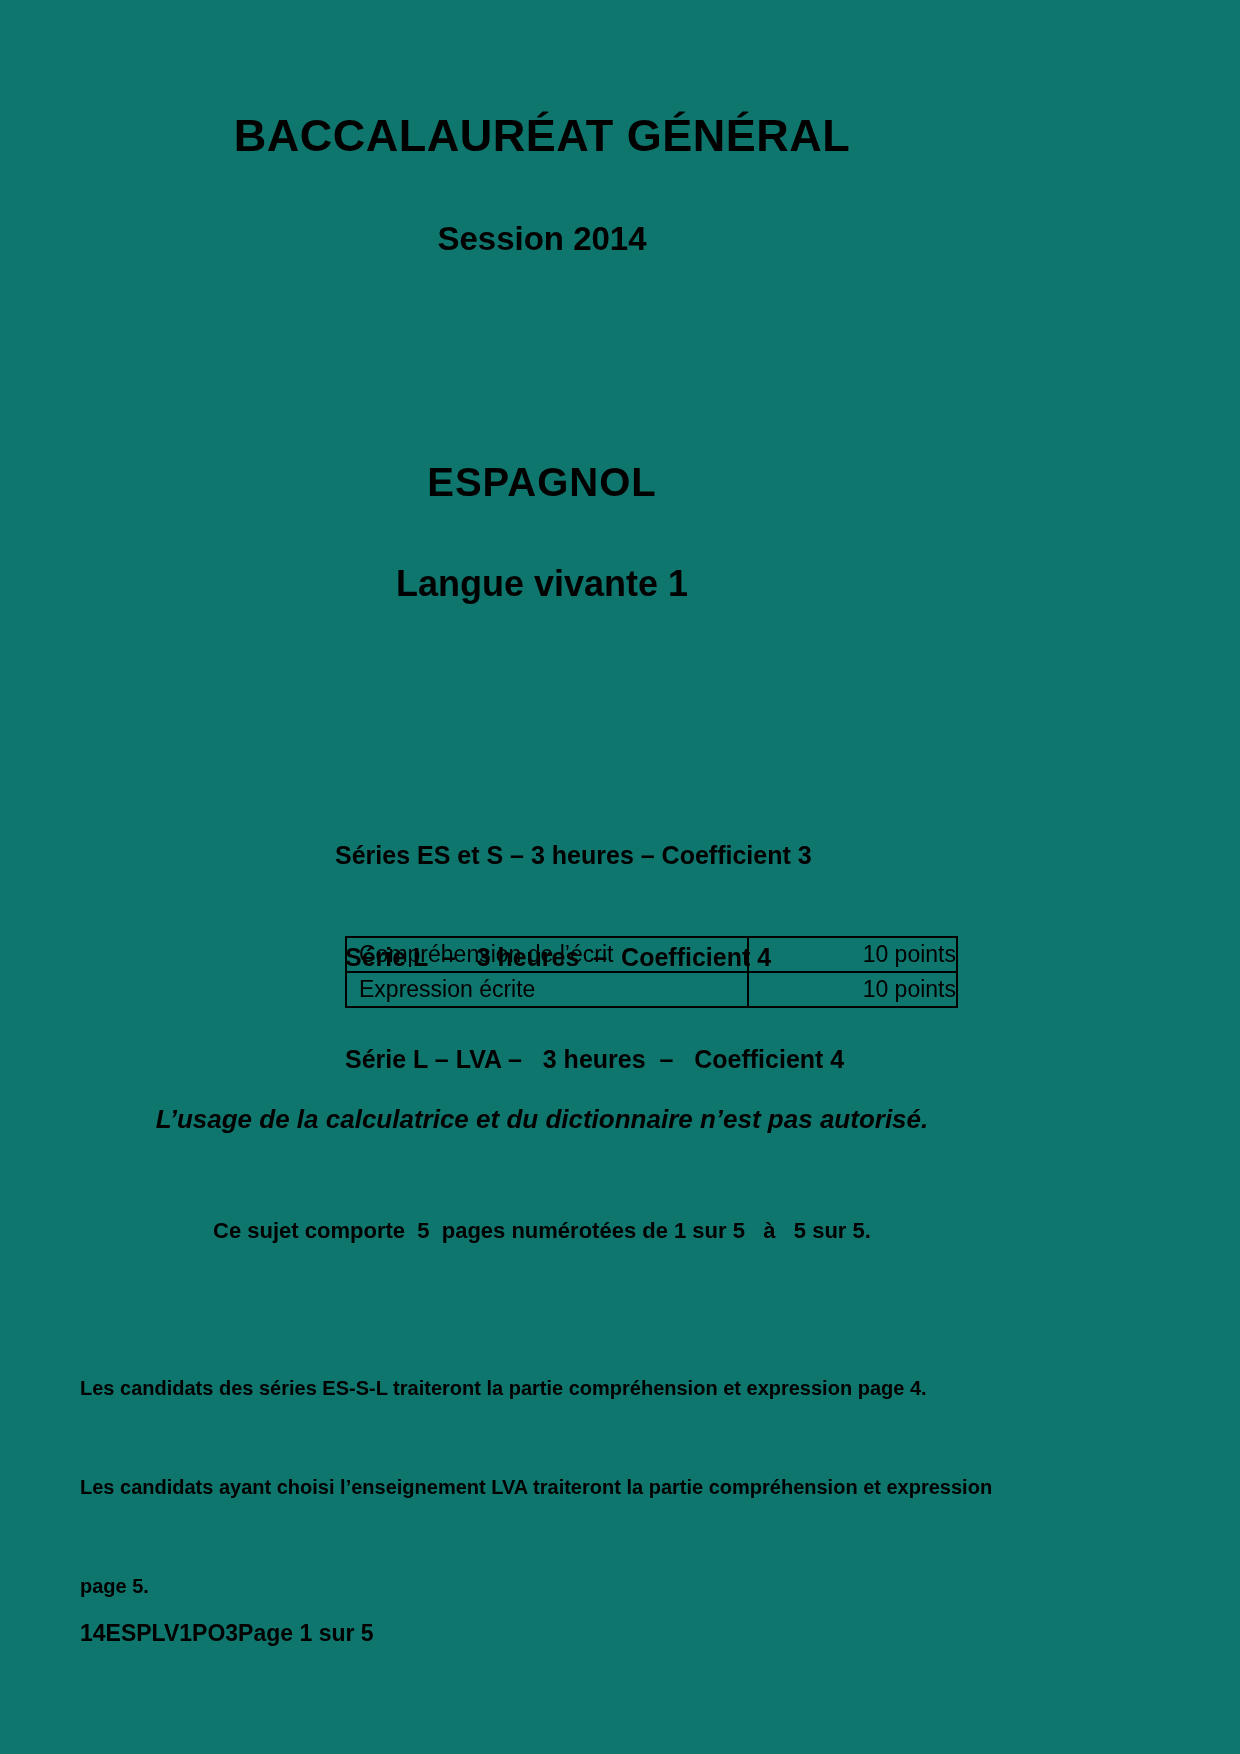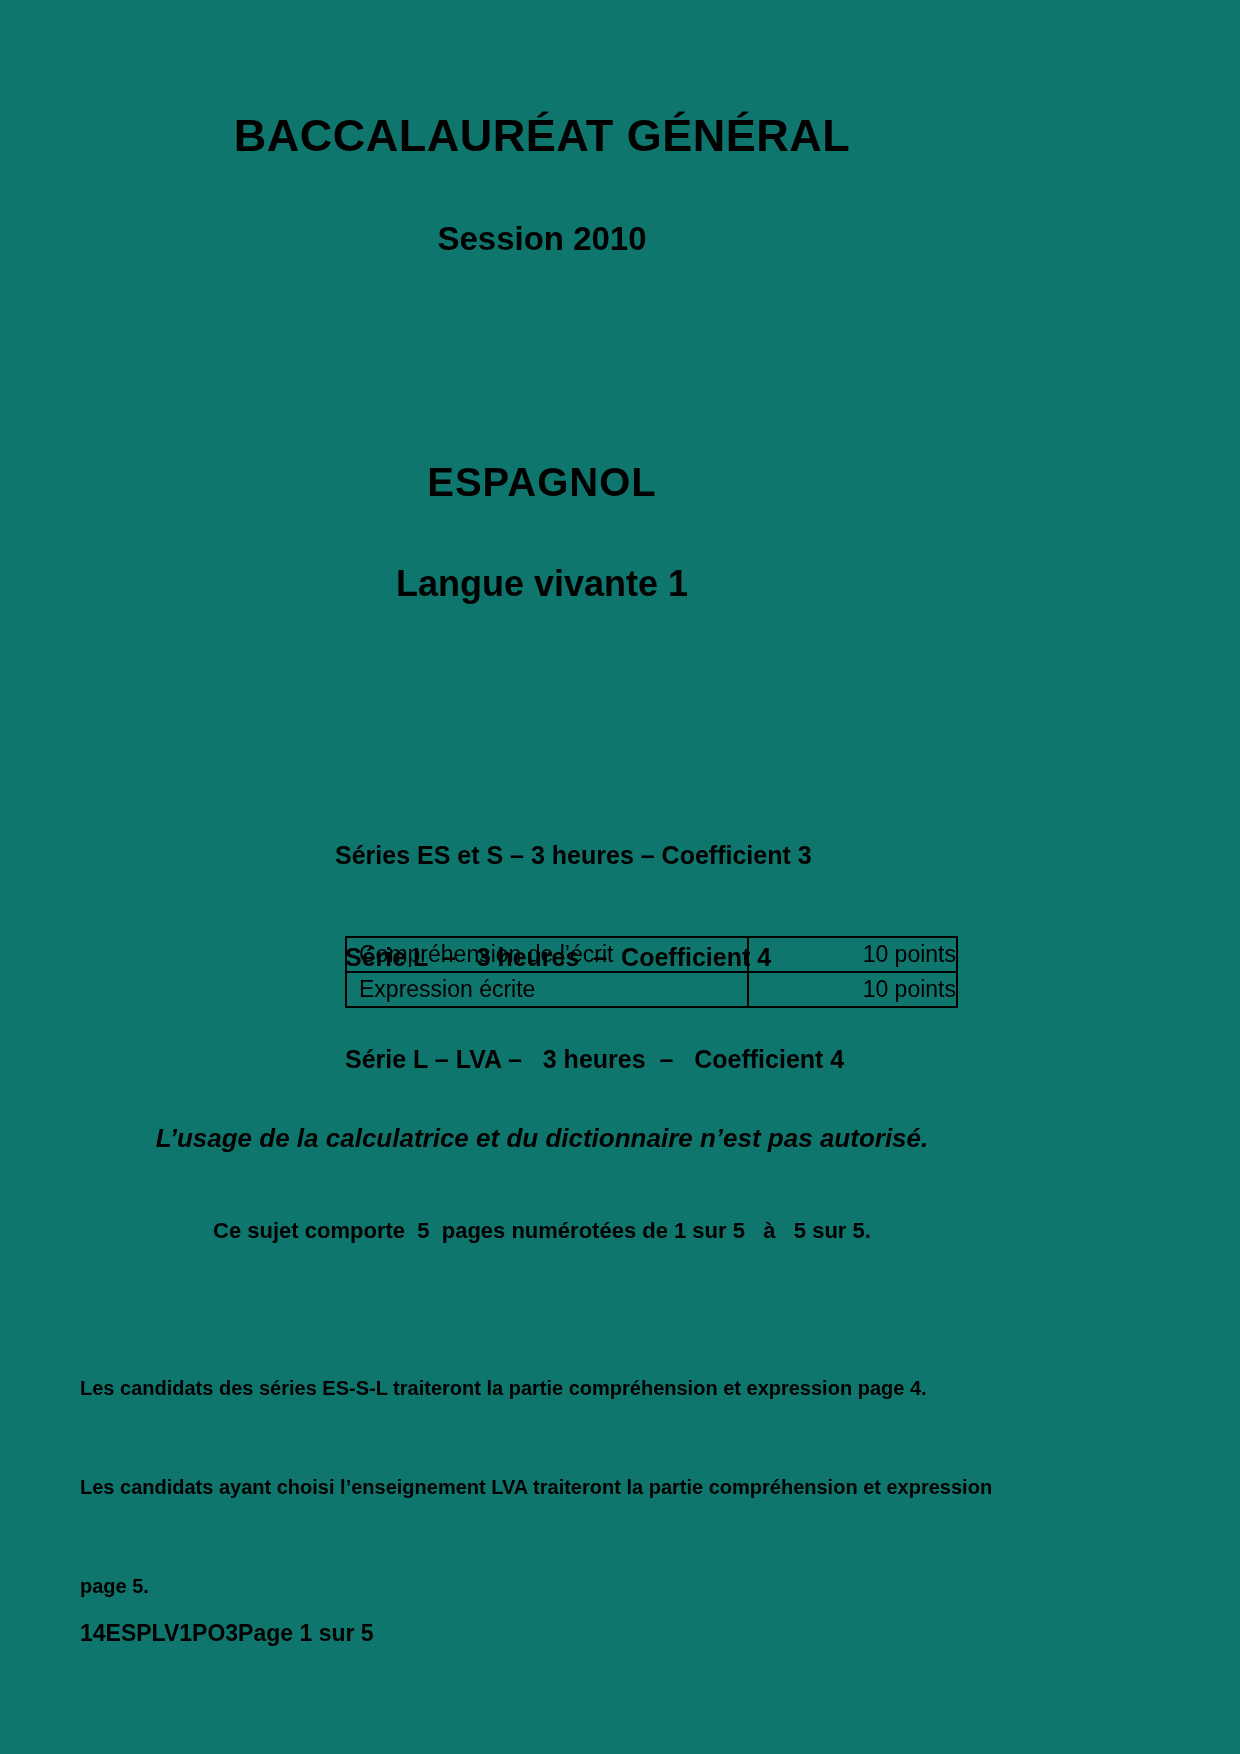--- a/index.html
+++ b/index.html
@@ -82,21 +82,20 @@
   }
   .grading-table td.pts {
     width: 207px;
     text-align: right;
   }
   .notice {
     top: 1104px;
     font-size: 26px;
     font-weight: bold;
     font-style: italic;
-    margin-top: 19px;
   }
   .pages-note {
     top: 1218px;
     font-size: 22px;
     font-weight: bold;
   }
   .instructions {
     position: absolute;
     left: 80px;
     top: 1306px;
@@ -116,21 +115,21 @@
     font-weight: bold;
   }
 </style>
 </head>
 <body>
 
 <div class="page">
 
   <div class="center-col exam-title">BACCALAURÉAT GÉNÉRAL</div>
 
-  <div class="center-col session">Session 2010</div>
+  <div class="center-col session">Session 2014</div>
 
   <div class="center-col subject">ESPAGNOL</div>
 
   <div class="center-col language">Langue vivante 1</div>
 
   <div class="series-block">
     <div class="series-line">Séries ES et S – 3 heures – Coefficient 3</div>
     <div class="series-line">Série L  –   3 heures  –  Coefficient 4</div>
     <div class="series-line">Série L – LVA –   3 heures  –   Coefficient 4</div>
   </div>

